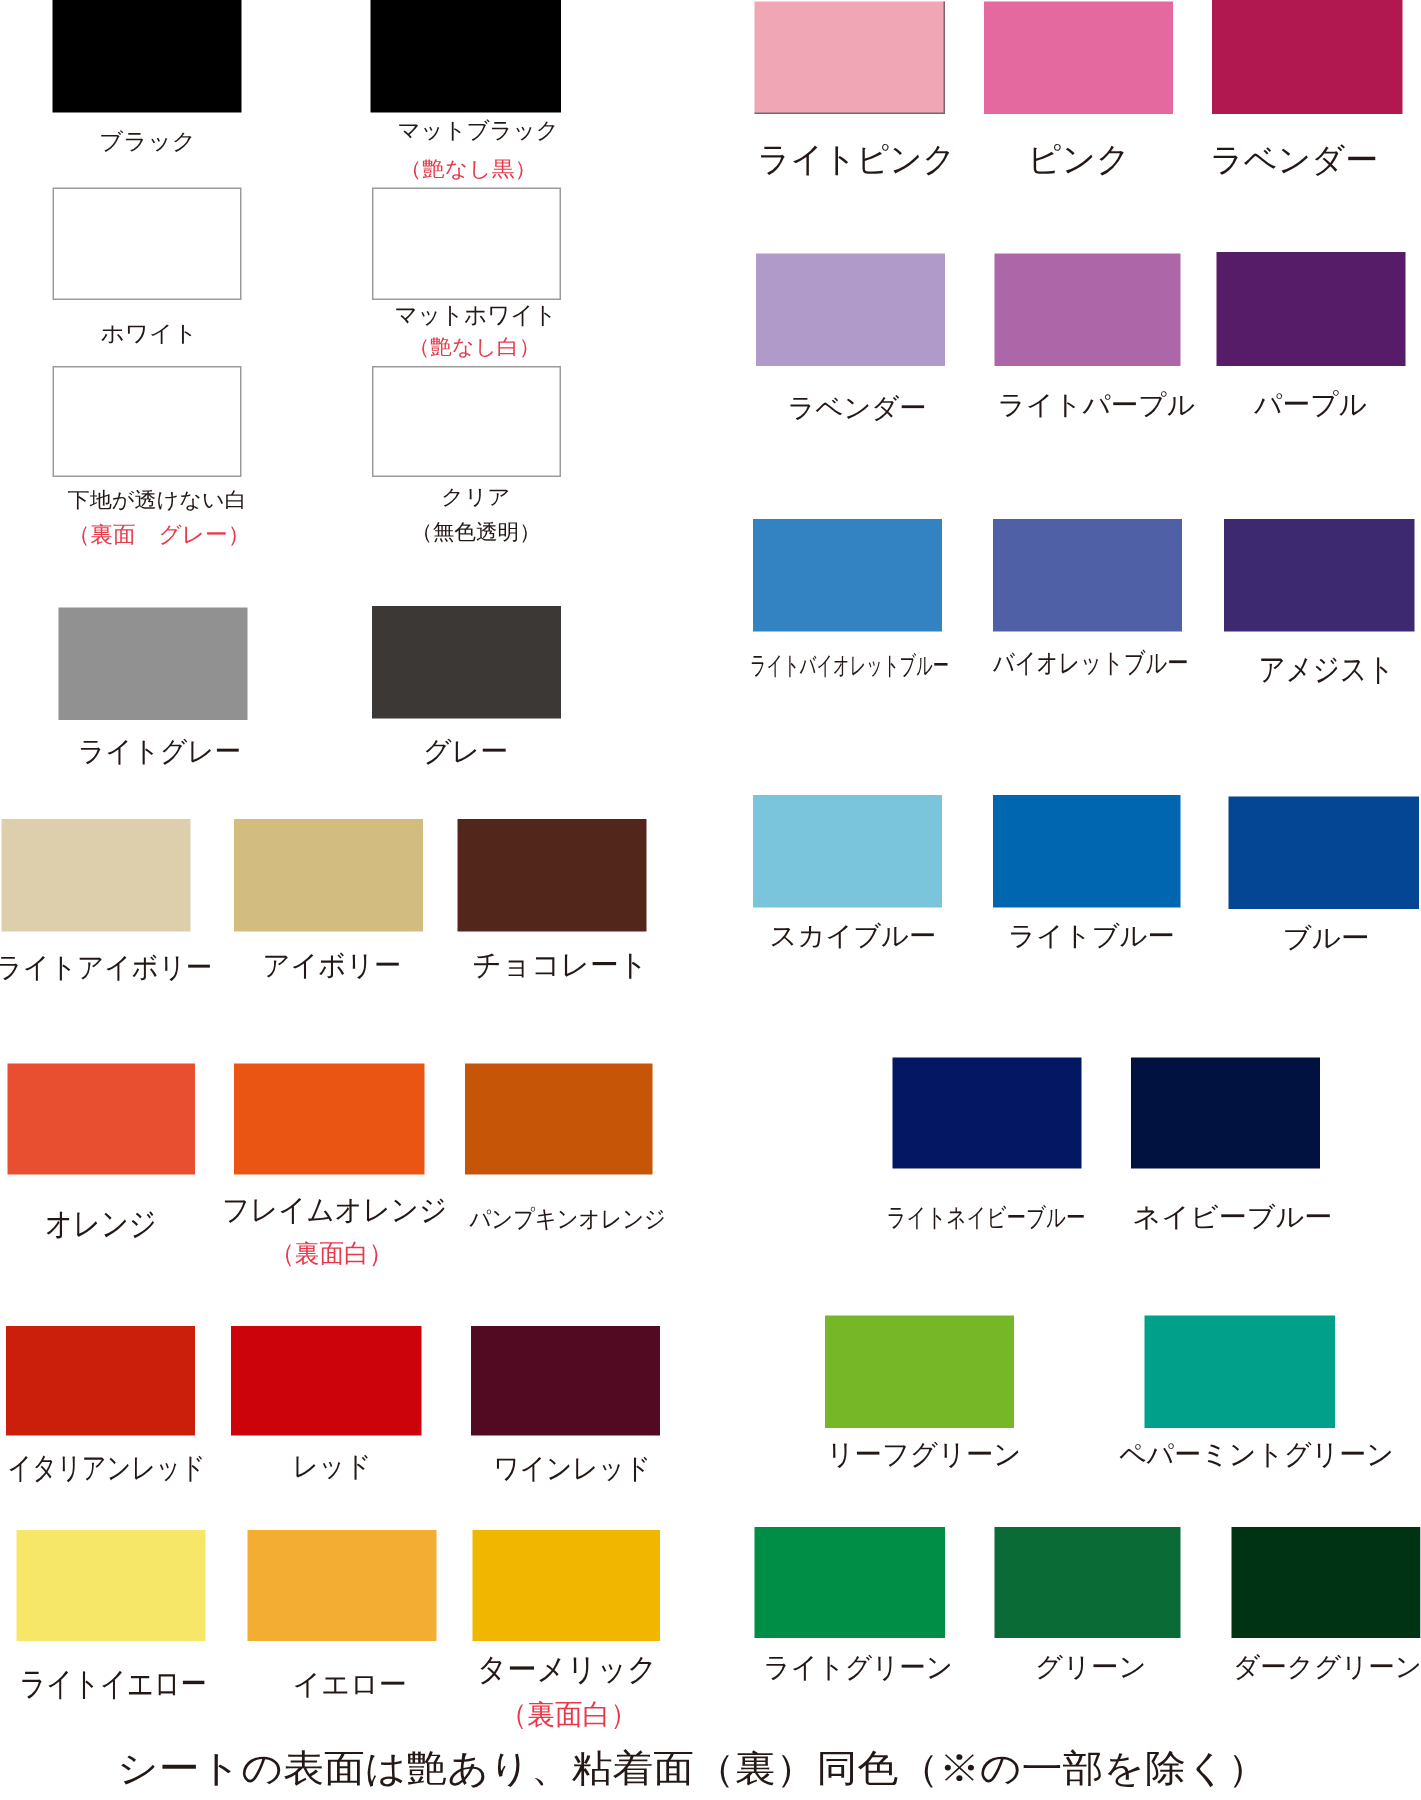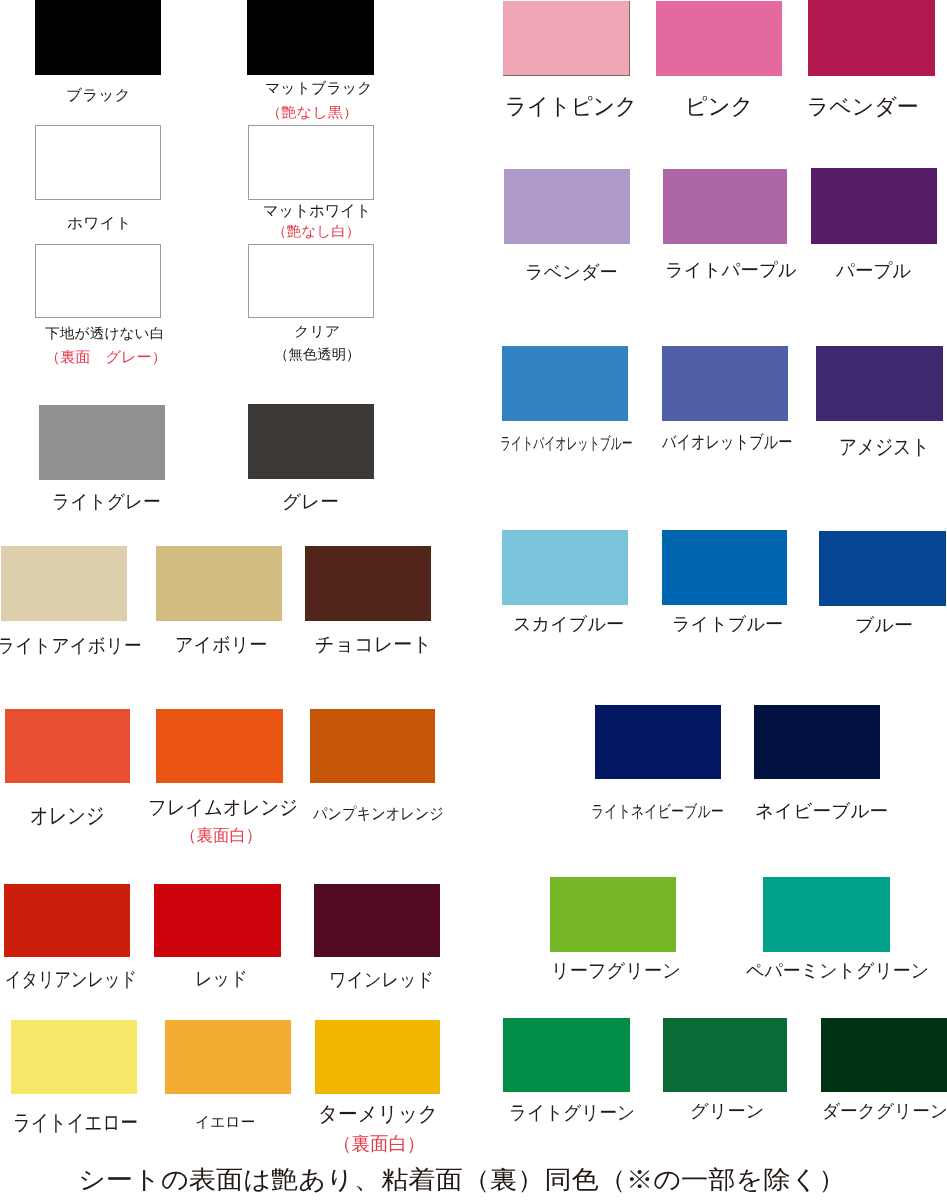--- a/index.html
+++ b/index.html
@@ -87,21 +87,21 @@
 <div class="cell">
   <div class="chip" style="left:314px;top:884px;width:126px;height:73px;background:#510a21"></div>
   <div class="lbl" style="left:329.0px;top:969.7px;font-size:19px;transform:scaleX(0.9000)">ワインレッド</div>
 </div>
 <div class="cell">
   <div class="chip" style="left:11px;top:1020px;width:126px;height:74px;background:#f6e768"></div>
   <div class="lbl" style="left:12.6px;top:1112.2px;font-size:22px;transform:scaleX(0.7949)">ライトイエロー</div>
 </div>
 <div class="cell">
   <div class="chip" style="left:165px;top:1020px;width:126px;height:74px;background:#f4ad33"></div>
-  <div class="lbl" style="left:195.4px;top:1114.3px;font-size:15px;transform:scaleX(0.9861)">イエロー</div>
+  <div class="lbl" style="left:195.4px;top:1114.3px;font-size:19px;transform:scaleX(0.9861)">イエロー</div>
 </div>
 <div class="cell">
   <div class="chip" style="left:315px;top:1020px;width:125px;height:74px;background:#f0b600"></div>
   <div class="lbl" style="left:317.5px;top:1103.3px;font-size:21px;transform:scaleX(0.9350)">ターメリック</div>
   <div class="lbl" style="left:333.1px;top:1133.9px;font-size:19px;transform:scaleX(0.9718);color:var(--nt)">（裏面白）</div>
 </div>
 <div class="cell">
   <div class="chip" style="left:503px;top:1px;width:126px;height:74px;background:#f0a6b5;border-right:1px solid #7a666b;border-bottom:1px solid #7a666b"></div>
   <div class="lbl" style="left:505.3px;top:95.4px;font-size:23px;transform:scaleX(0.9343)">ライトピンク</div>
 </div>

